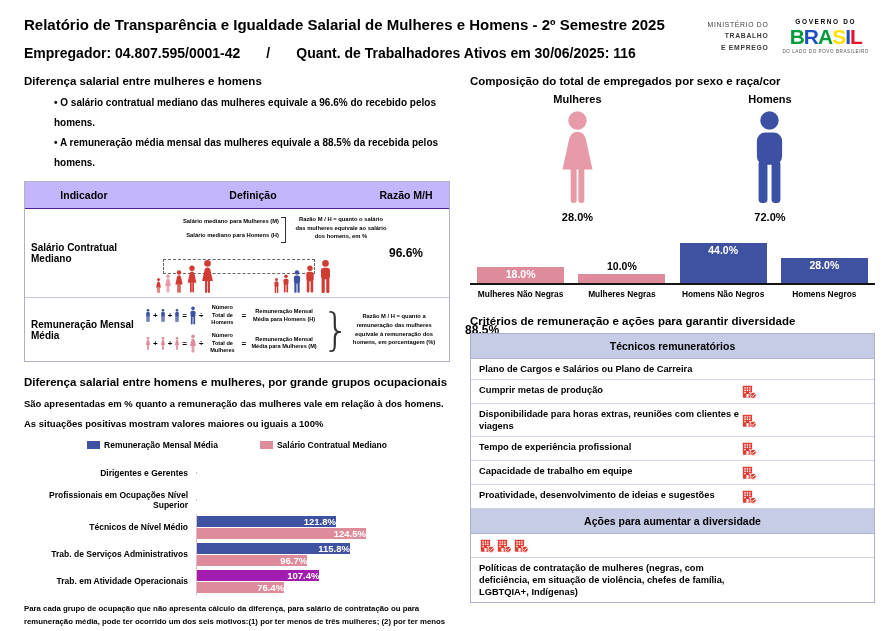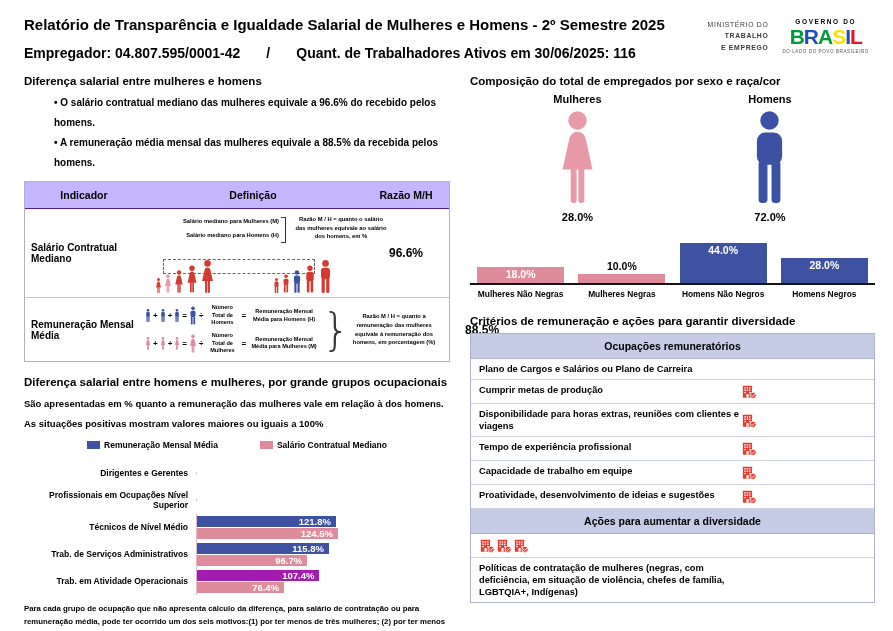--- a/index.html
+++ b/index.html
@@ -59,21 +59,21 @@
 
   
   .occ-sub { font-size:9.5px; font-weight:bold; line-height:2.1; margin:2px 0 6px 0; }
   .legend { display:flex; justify-content:center; gap:42px; margin:6px 0 10px 0; }
   .legend-item { display:flex; align-items:center; gap:4px; font-size:8.5px; font-weight:bold; }
   .legend-swatch { width:13px; height:8px; display:inline-block; }
   .occ-chart { margin-bottom:8px; }
   .occ-row { display:flex; align-items:center; min-height:27px; }
   .occ-label { width:172px; text-align:right; padding-right:8px; font-size:8.5px; font-weight:bold; line-height:1.2; }
   .occ-bars { flex:1; border-left:1px solid #e0bcc6; padding:1px 0; }
-  .occ-bar { height:11px; margin:1px 0; display:flex; align-items:center; justify-content:flex-end; color:#fff; font-size:9.5px; font-weight:bold; padding-right:5px; }
+  .occ-bar { height:11px; margin:1px 0; display:flex; align-items:center; justify-content:flex-end; color:#fff; font-size:9.5px; font-weight:bold; }
   .occ-foot { font-size:7.8px; font-weight:bold; line-height:1.62; margin-top:6px; }
 
   
   .comp-people { display:flex; justify-content:space-around; padding:0 10px; margin-top:2px; }
   .person-block { display:flex; flex-direction:column; align-items:center; }
   .p-label { font-size:11px; font-weight:bold; margin-bottom:6px; }
   .p-icon { display:block; }
   .p-value { font-size:11px; font-weight:bold; margin-top:8px; }
 
   .race-chart { margin-top:14px; }
@@ -303,27 +303,27 @@
             <div class="occ-bars"></div>
           </div>
           <div class="occ-row">
             <div class="occ-label">Profissionais em Ocupações Nível Superior</div>
             <div class="occ-bars"></div>
           </div>
           <div class="occ-row">
             <div class="occ-label">Técnicos de Nível Médio</div>
             <div class="occ-bars">
               <div class="occ-bar" style="width: 138.9px; background: rgb(63, 81, 161);">121.8%</div>
-              <div class="occ-bar" style="width: 141px; background: rgb(222, 139, 155);">124.5%</div>
+              <div class="occ-bar" style="width: 169px; background: rgb(222, 139, 155);">124.5%</div>
             </div>
           </div>
           <div class="occ-row">
             <div class="occ-label">Trab. de Serviços Administrativos</div>
             <div class="occ-bars">
-              <div class="occ-bar" style="width: 132px; background: rgb(63, 81, 161);">115.8%</div>
+              <div class="occ-bar" style="width: 153px; background: rgb(63, 81, 161);">115.8%</div>
               <div class="occ-bar" style="width: 110.2px; background: rgb(222, 139, 155);">96.7%</div>
             </div>
           </div>
           <div class="occ-row">
             <div class="occ-label">Trab. em Atividade Operacionais</div>
             <div class="occ-bars">
               <div class="occ-bar" style="width: 122.4px; background: #a21caf;">107.4%</div>
               <div class="occ-bar" style="width: 87.1px; background: rgb(222, 139, 155);">76.4%</div>
             </div>
           </div>
@@ -377,21 +377,21 @@
         <div class="race-labels" id="race-labels">
             <div class="race-label">Mulheres Não Negras</div>
             <div class="race-label">Mulheres Negras</div>
             <div class="race-label">Homens Não Negros</div>
             <div class="race-label">Homens Negros</div>
           </div>
       </div>
 
       <h2 class="sec" style="margin-top:16px;">Critérios de remuneração e ações para garantir diversidade</h2>
       <div class="crit-table" id="crit-table">
-          <div class="crit-head">Ocupações remuneratórios</div>
+          <div class="crit-head">Técnicos remuneratórios</div>
           <div class="crit-row">
             <div class="crit-text">Plano de Cargos e Salários ou Plano de Carreira</div>
           </div>
           <div class="crit-row">
             <div class="crit-text">Cumprir metas de produção</div>
             <div class="crit-icons">
               <svg width="16" height="15">
                 <use href="#ic-building-check"></use>
               </svg>
             </div>

